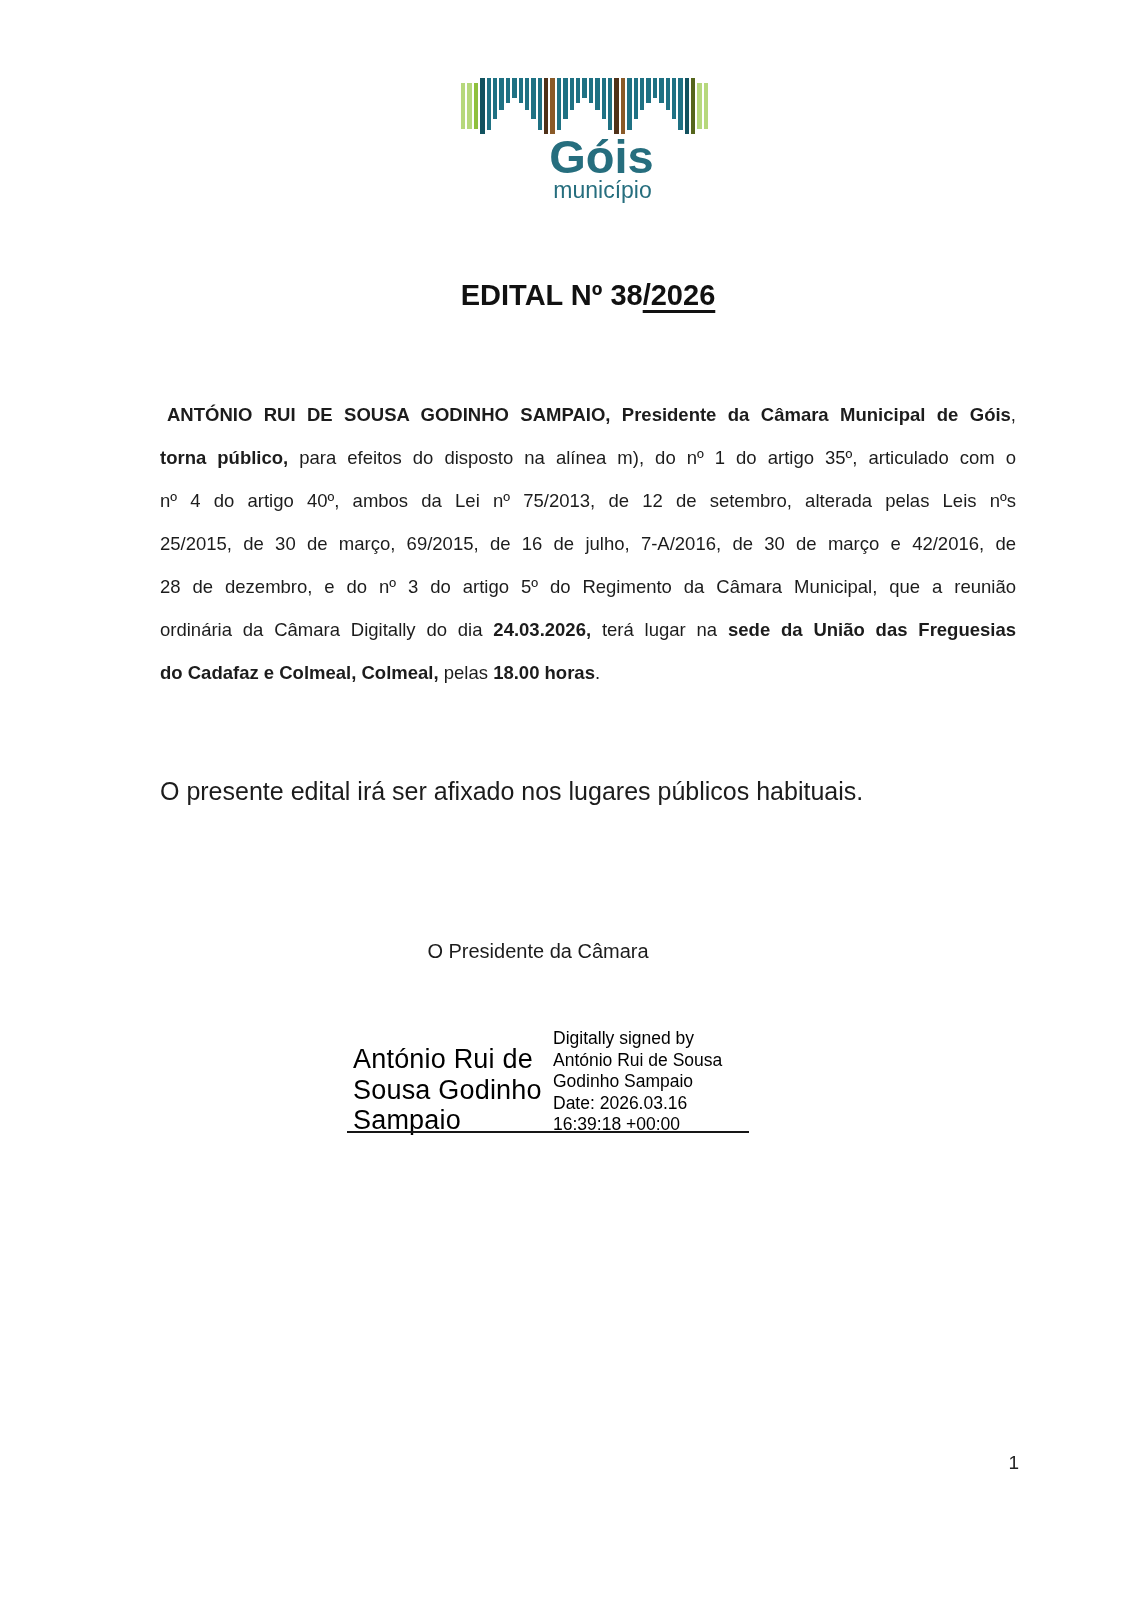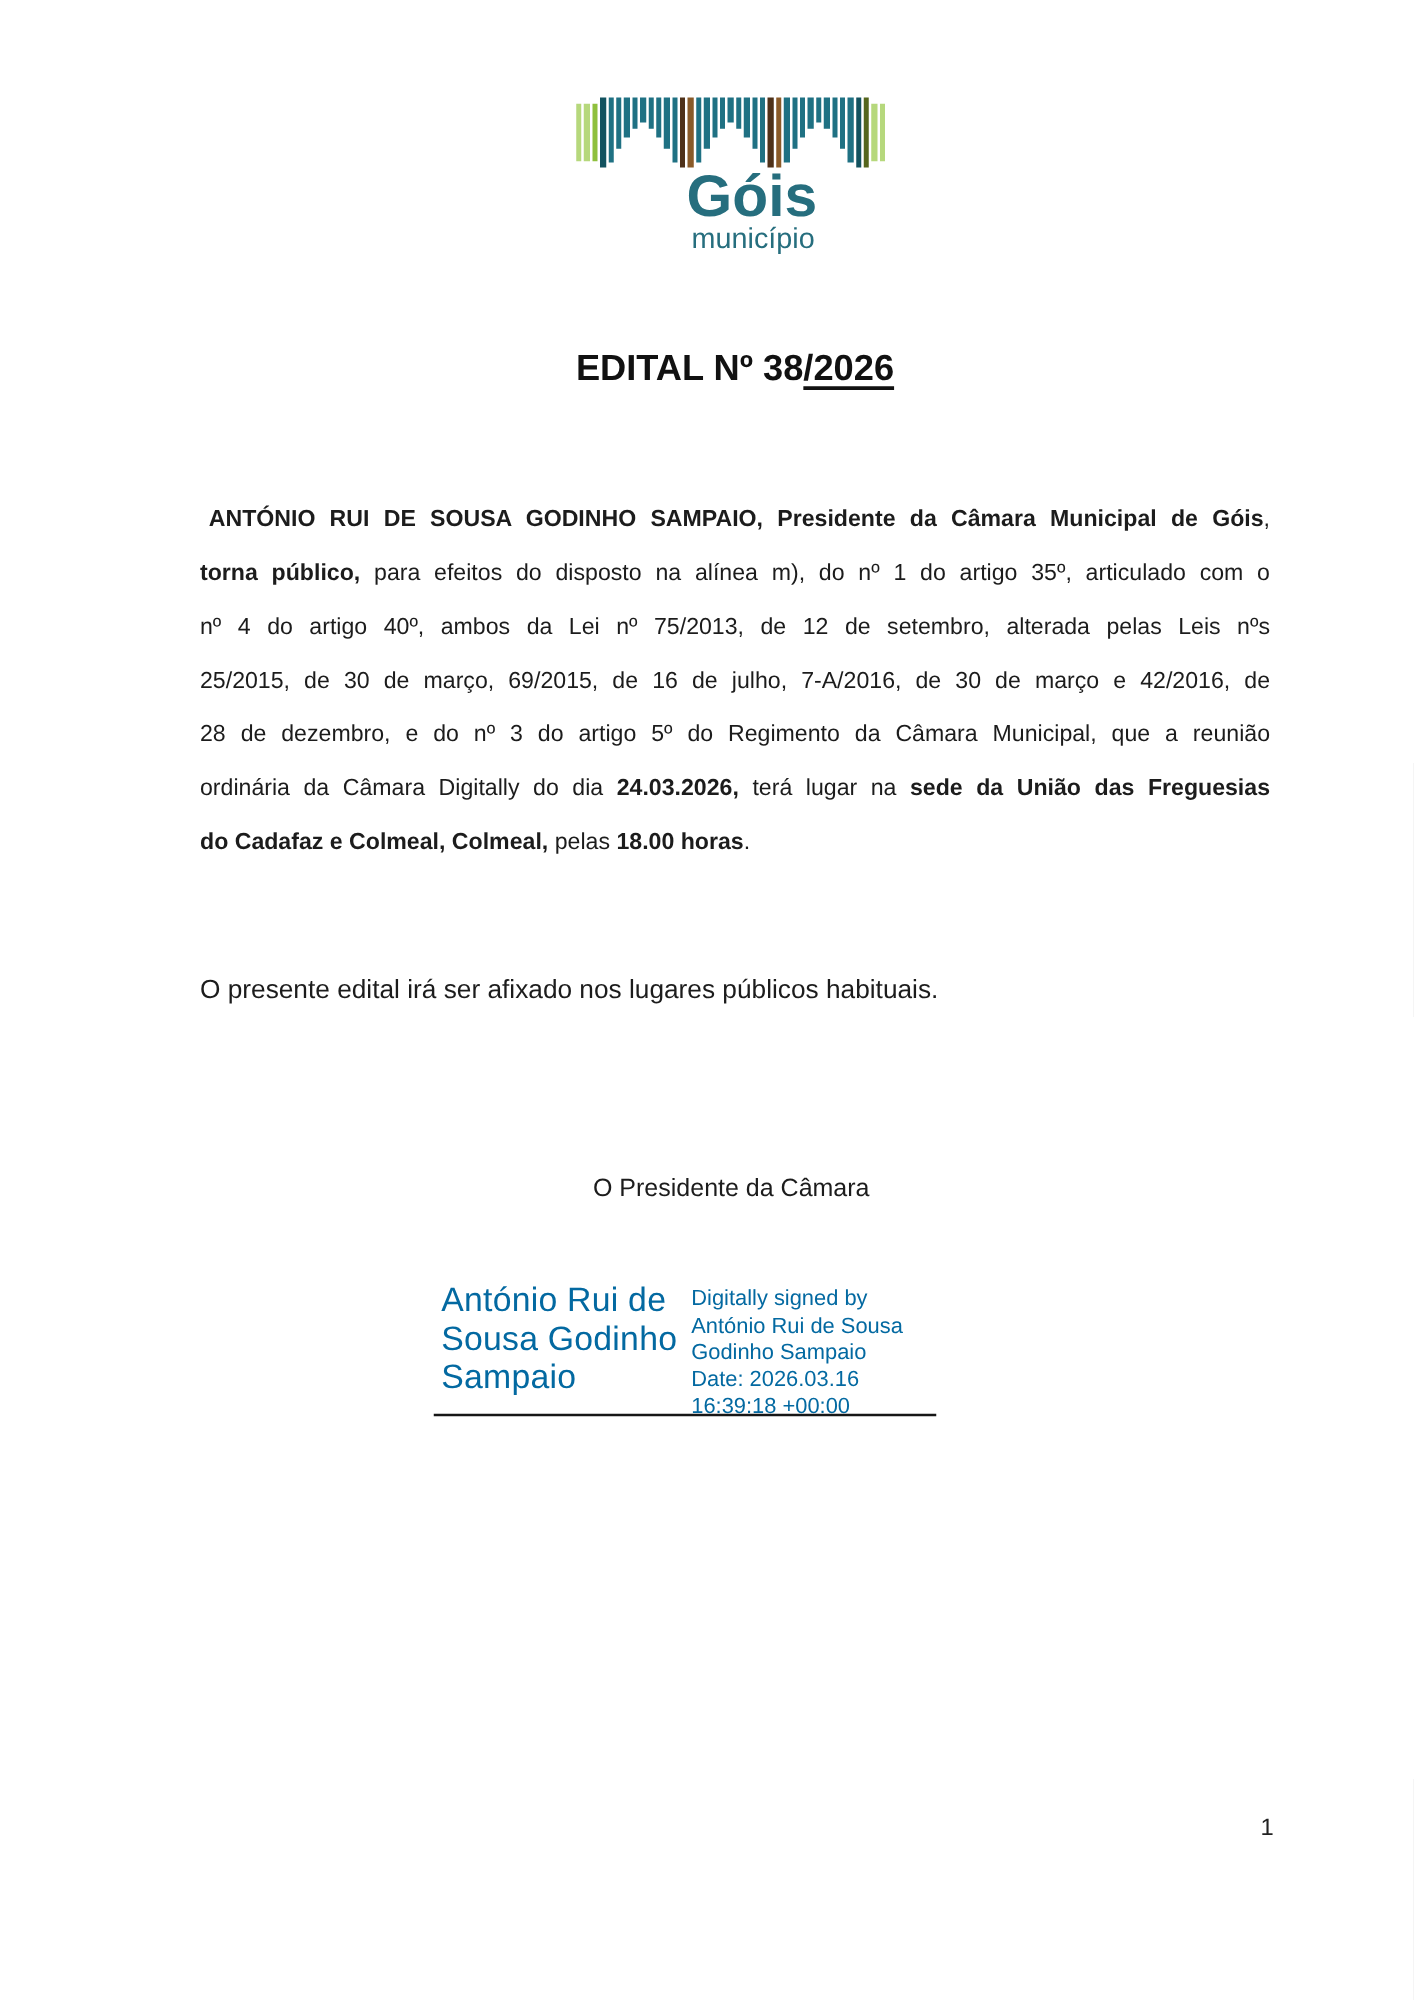--- a/index.html
+++ b/index.html
@@ -79,49 +79,48 @@
   }
   .body-line.last-line { text-align: left; text-align-last: left; }
   .body-line:first-child { text-indent: 7px; }
   .bold { font-weight: 700; }
   
   .notice {
     position: absolute;
     top: 770px;
     left: 160px;
     width: 856px;
-    font-size: 21px;
+    font-size: 25px;
     line-height: 43px;
   }
   
   .place-date {
     position: absolute;
     top: 885px;
     left: 0;
     width: 1076px;
     text-align: center;
     font-size: 20px;
   }
   .signer-role {
     position: absolute;
     top: 940px;
     left: 0;
     width: 1076px;
     text-align: center;
     font-size: 20px;
-    margin-left: 47px;
   }
   
   .sig-row {
     position: absolute;
     top: 1025px;
     left: 353px;
     display: flex;
-    align-items: flex-start;
-    color: #0369a1;
+    align-items: flex-end;
+    color: #000000;
   }
   .sig-name {
     width: 200px;
     font-size: 27px;
     line-height: 30.5px;
     letter-spacing: 0.2px;
   }
   .sig-details {
     font-size: 17.5px;
     line-height: 21.6px;

